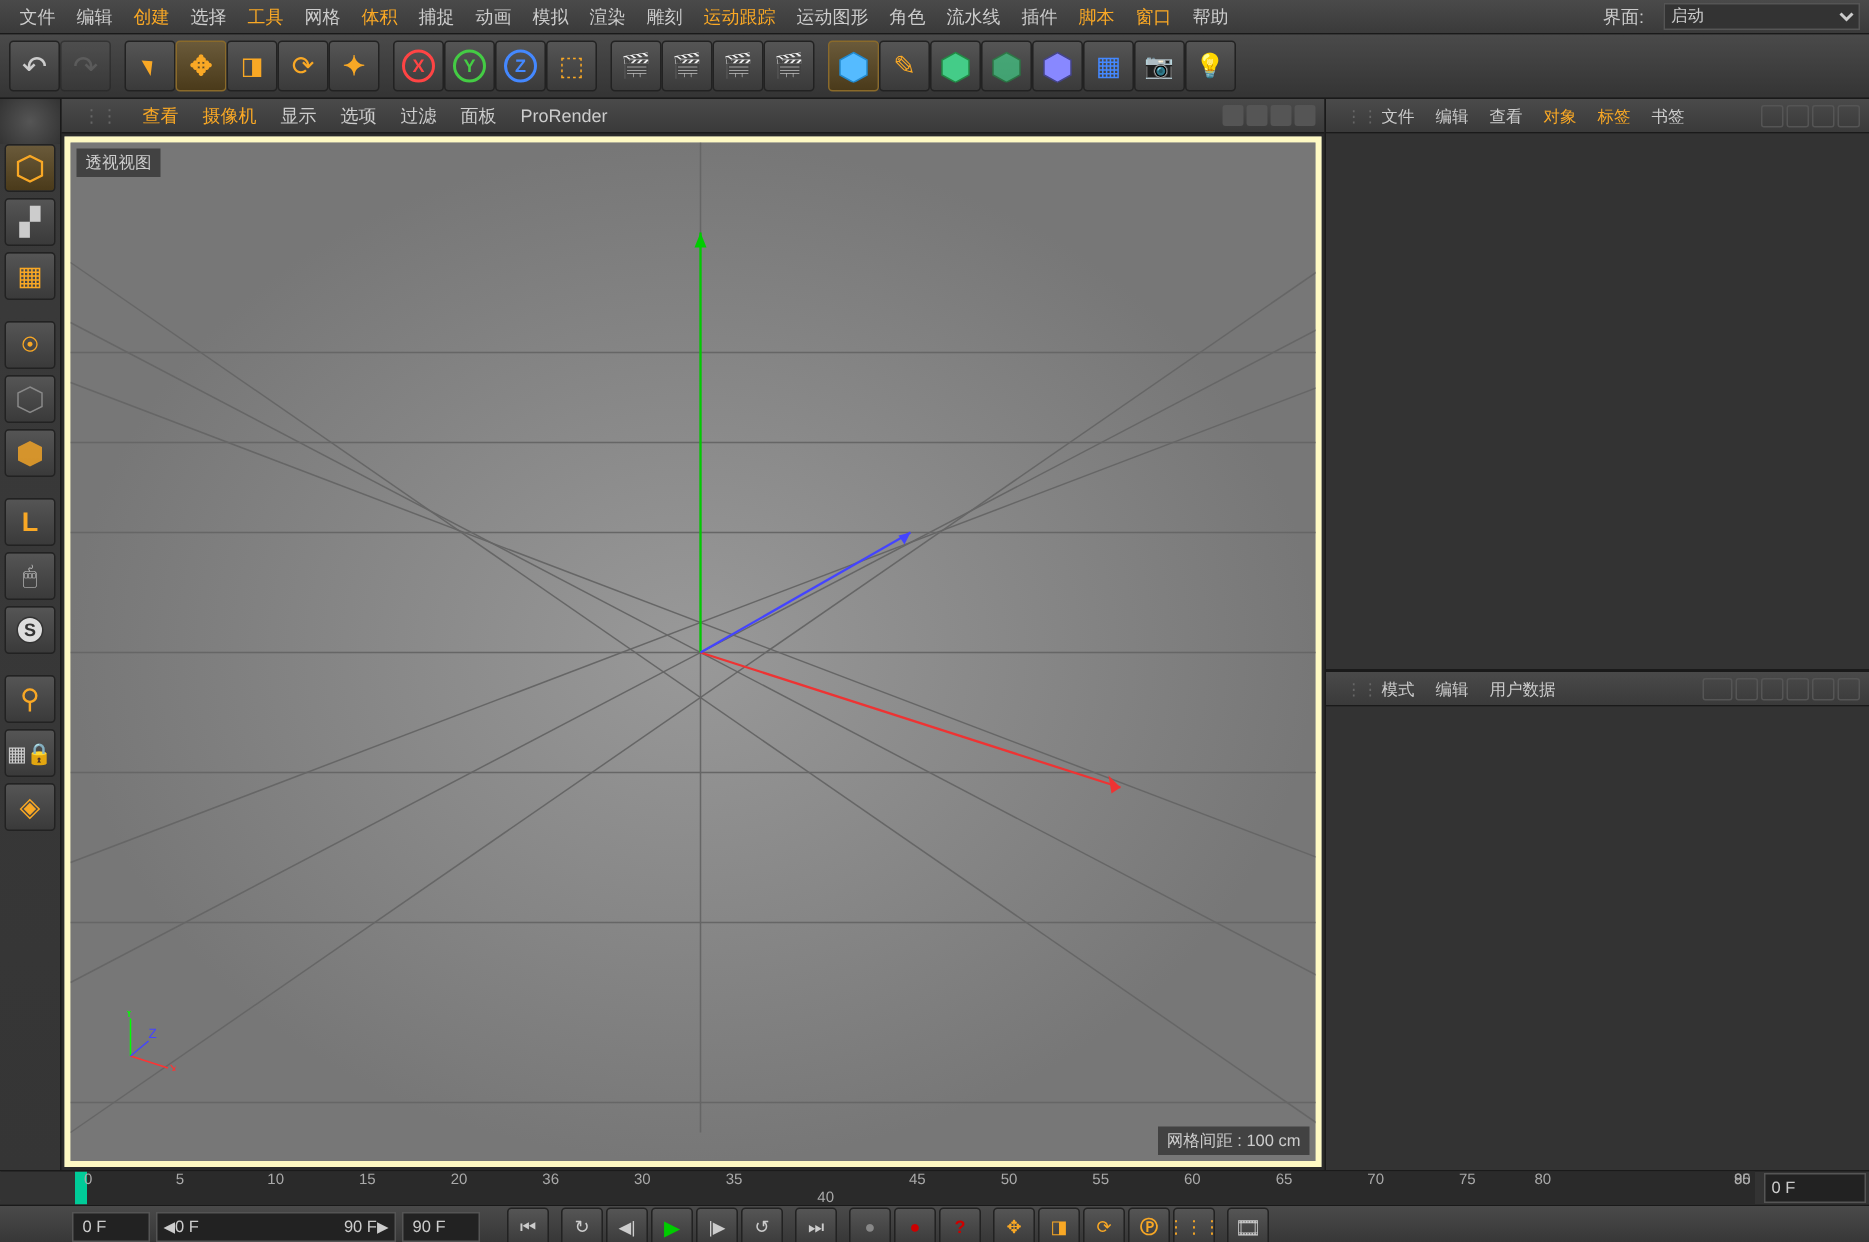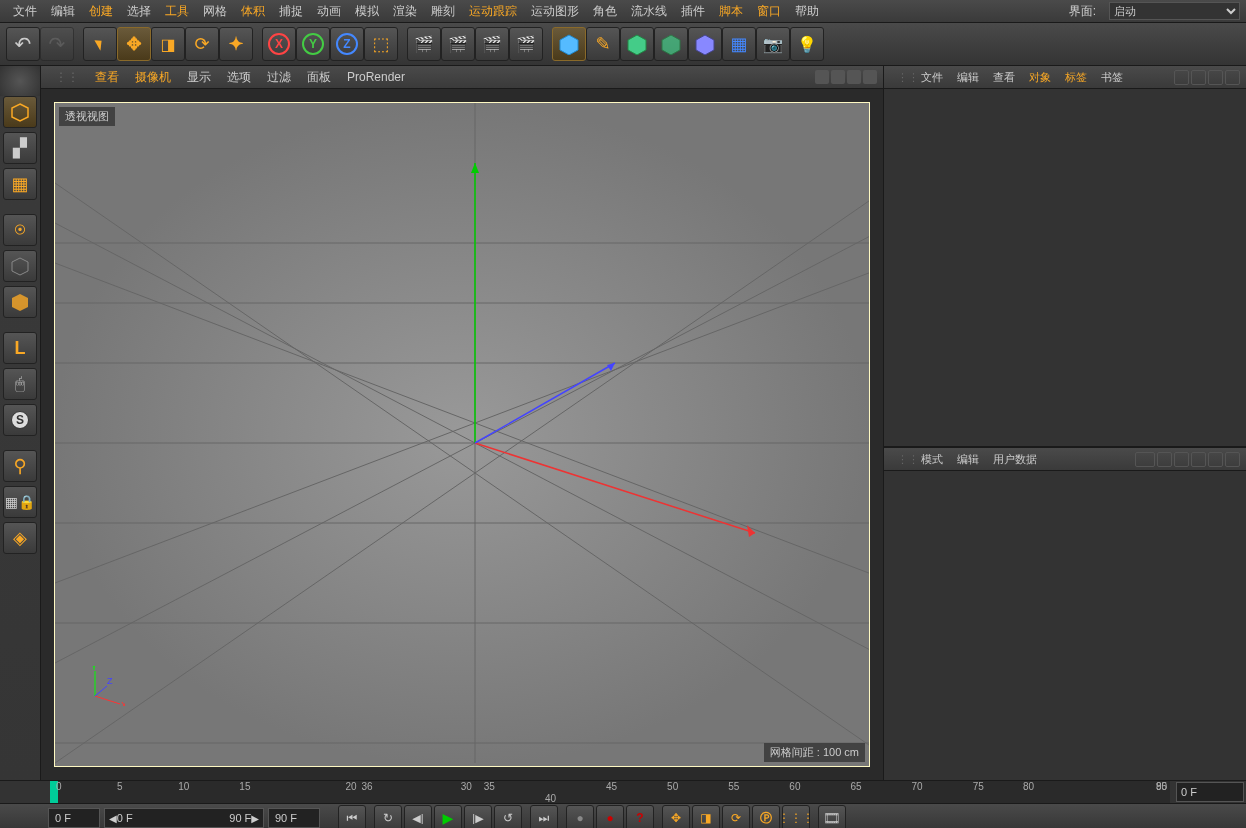--- a/index.html
+++ b/index.html
@@ -16,21 +16,21 @@
 .leftbar{width:40px;background:linear-gradient(#3a3a3a,#353535);display:flex;flex-direction:column;align-items:center;padding-top:30px;gap:4px;border-right:1px solid #1a1a1a;position:relative}
 .leftbar .logo{position:absolute;top:0;left:0;width:40px;height:30px;background:radial-gradient(circle,#555,#333)}
 .lbtn{width:32px;height:30px;border:1px solid #222;background:linear-gradient(#555,#3a3a3a);border-radius:3px;display:flex;align-items:center;justify-content:center}
 .lbtn.sel{background:linear-gradient(#6a5a3a,#4a3a1a)}
 .viewport-area{flex:1;display:flex;flex-direction:column;background:#2a2a2a}
 .vp-menubar{height:22px;background:linear-gradient(#4a4a4a,#3a3a3a);display:flex;align-items:center;padding:0 6px;gap:0;border-bottom:1px solid #1a1a1a}
 .vp-menubar span{padding:0 8px;cursor:pointer}
 .vp-menubar .hl{color:#f9a825}
 .vp-icons{margin-left:auto;display:flex;gap:2px}
 .vp-icons i{width:14px;height:14px;display:inline-block;background:#555;border-radius:2px}
-.viewport{flex:1;background:#888;position:relative;margin:13px;border:1px solid #fef9c3}
+.viewport{flex:1;background:#888;position:relative;margin:2px;border:4px solid #fef9c3}
 .vp-label{position:absolute;top:4px;left:4px;background:rgba(60,60,60,.9);color:#ccc;padding:2px 6px;font-size:11px}
 .vp-grid-info{position:absolute;bottom:4px;right:4px;background:rgba(60,60,60,.9);color:#ccc;padding:2px 6px;font-size:11px}
 .gizmo{position:absolute;bottom:60px;left:30px;width:40px;height:40px}
 .rightpanel{width:362px;background:#2a2a2a;display:flex;flex-direction:column;border-left:1px solid #1a1a1a}
 .rp-top{flex:1;display:flex;flex-direction:column;border-bottom:2px solid #1a1a1a;min-height:380px}
 .rp-tabbar{height:22px;background:linear-gradient(#4a4a4a,#3a3a3a);display:flex;align-items:center;padding:0 6px;border-bottom:1px solid #1a1a1a}
 .rp-tabbar span{padding:0 7px;cursor:pointer;font-size:11px}
 .rp-tabbar .hl{color:#f9a825}
 .rp-tabbar .drag{width:10px;color:#666}
 .rp-icons{margin-left:auto;display:flex;gap:2px}
@@ -322,23 +322,23 @@
   </div>
 </div>
 
 <div class="timeline" style="padding-left:46px">
   <div class="tl-ruler">
     <div class="tl-cursor"></div>
   <span class="tick" style="left: 6px;">0</span>
       <span class="tick" style="left: 67.1111px;">5</span>
       <span class="tick" style="left: 128.222px;">10</span>
       <span class="tick" style="left: 189.333px;">15</span>
-      <span class="tick" style="left: 250.444px; margin-left: 45px;">20</span>
+      <span class="tick" style="left: 250.444px;">20</span>
       <span class="tick" style="left: 311.556px;">36</span>
-      <span class="tick" style="left: 372.667px; margin-left: 38px;">30</span>
+      <span class="tick" style="left: 372.667px;">30</span>
       <span class="tick" style="left: 433.778px;">35</span>
       <span class="tick" style="left: 494.889px; margin-top: 12px;">40</span>
       <span class="tick" style="left: 556px;">45</span>
       <span class="tick" style="left: 617.111px;">50</span>
       <span class="tick" style="left: 678.222px;">55</span>
       <span class="tick" style="left: 739.333px;">60</span>
       <span class="tick" style="left: 800.444px;">65</span>
       <span class="tick" style="left: 861.556px;">70</span>
       <span class="tick" style="left: 922.667px;">75</span>
       <span class="tick" style="left: 973px; text-align: right;">80</span>

